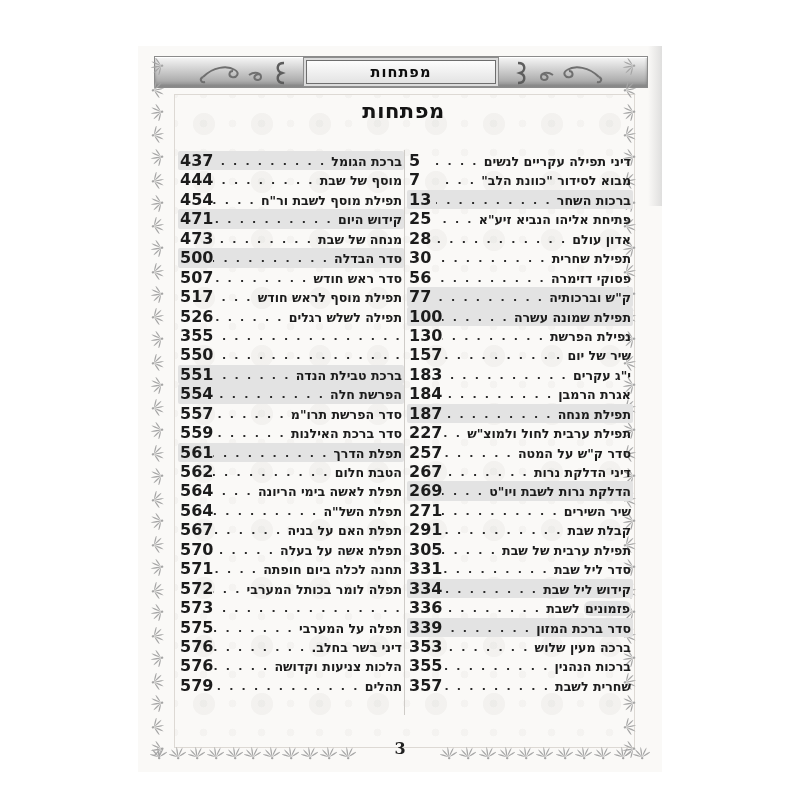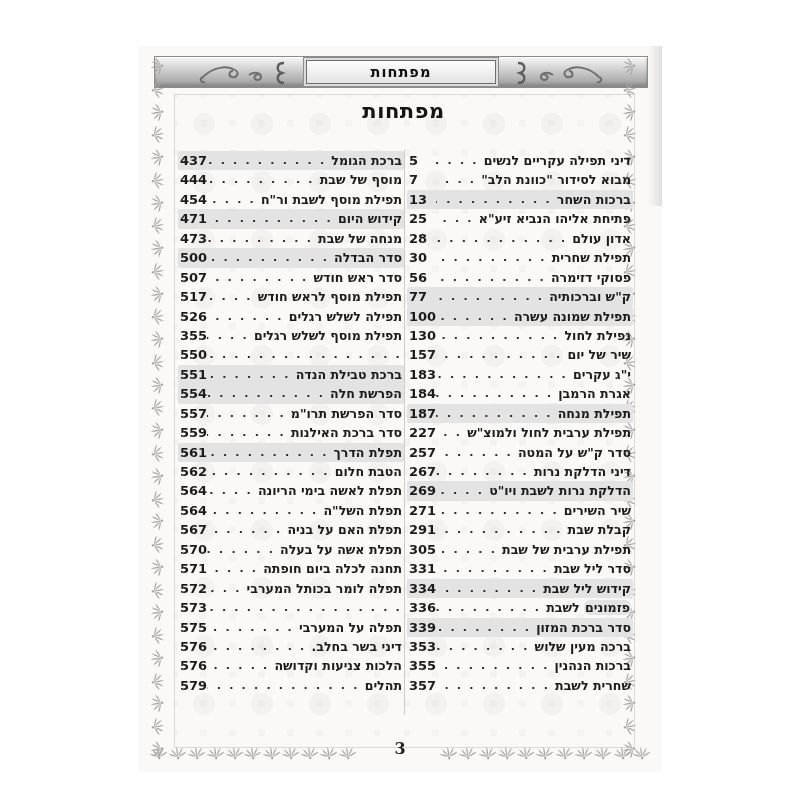--- a/index.html
+++ b/index.html
@@ -74,21 +74,21 @@
   .toc-row.hl{background:var(--hl,#e3e3e3);}
   .hlw{background:var(--hl,#e3e3e3);border-radius:6px;padding:0 1px;}
   .toc-row .t{white-space:nowrap;flex-shrink:0;padding-left:5px;}
   .toc-row .dots{
     flex:1;min-width:4px;overflow:hidden;white-space:nowrap;
     font-size:11px;letter-spacing:2.2px;color:#2a2a2a;
     position:relative;top:-1px;padding-left:4px;
   }
   .toc-row .n{
     direction:ltr;min-width:27px;text-align:left;white-space:nowrap;
-    font-size:13px;flex-shrink:0;
+    font-size:16px;flex-shrink:0;
   }
   
   .border-side{
     position:absolute;top:58px;width:30px;height:700px;
     display:flex;flex-direction:column;align-items:center;justify-content:space-between;
   }
   .border-side.left{left:142px;}
   .border-side.right{left:614px;}
   .border-bottom{
     position:absolute;top:742px;height:22px;
@@ -1029,21 +1029,21 @@
       <span class="t">ק"ש וברכותיה</span>
       <span class="dots">. . . . . . . . . . . . . . . . . . . . . . . . . . . . . . . . . . . . . . . . . . . . . . . . </span>
       <span class="n">77</span>
     </div>
     <div class="toc-row hl">
       <span class="t">תפילת שמונה עשרה</span>
       <span class="dots">. . . . . . . . . . . . . . . . . . . . . . . . . . . . . . . . . . . . . . . . . . . . . . . . </span>
       <span class="n">100</span>
     </div>
     <div class="toc-row">
-      <span class="t">נפילת לחול</span>
+      <span class="t">נפילת הפרשת</span>
       <span class="dots">. . . . . . . . . . . . . . . . . . . . . . . . . . . . . . . . . . . . . . . . . . . . . . . . </span>
       <span class="n">130</span>
     </div>
     <div class="toc-row">
       <span class="t">שיר של יום</span>
       <span class="dots">. . . . . . . . . . . . . . . . . . . . . . . . . . . . . . . . . . . . . . . . . . . . . . . . </span>
       <span class="n">157</span>
     </div>
     <div class="toc-row">
       <span class="t">י"ג עקרים</span>
@@ -1171,21 +1171,20 @@
       <span class="t">תפילת מוסף לראש חודש</span>
       <span class="dots">. . . . . . . . . . . . . . . . . . . . . . . . . . . . . . . . . . . . . . . . . . . . . . . . </span>
       <span class="n">517</span>
     </div>
     <div class="toc-row">
       <span class="t">תפילה לשלש רגלים</span>
       <span class="dots">. . . . . . . . . . . . . . . . . . . . . . . . . . . . . . . . . . . . . . . . . . . . . . . . </span>
       <span class="n">526</span>
     </div>
     <div class="toc-row">
-      <span class="t">תפילת מוסף לשלש רגלים</span>
       <span class="dots">. . . . . . . . . . . . . . . . . . . . . . . . . . . . . . . . . . . . . . . . . . . . . . . . </span>
       <span class="n">355</span>
     </div>
     <div class="toc-row">
       <span class="dots">. . . . . . . . . . . . . . . . . . . . . . . . . . . . . . . . . . . . . . . . . . . . . . . . </span>
       <span class="n">550</span>
     </div>
     <div class="toc-row hl">
       <span class="t">ברכת טבילת הנדה</span>
       <span class="dots">. . . . . . . . . . . . . . . . . . . . . . . . . . . . . . . . . . . . . . . . . . . . . . . . </span>

